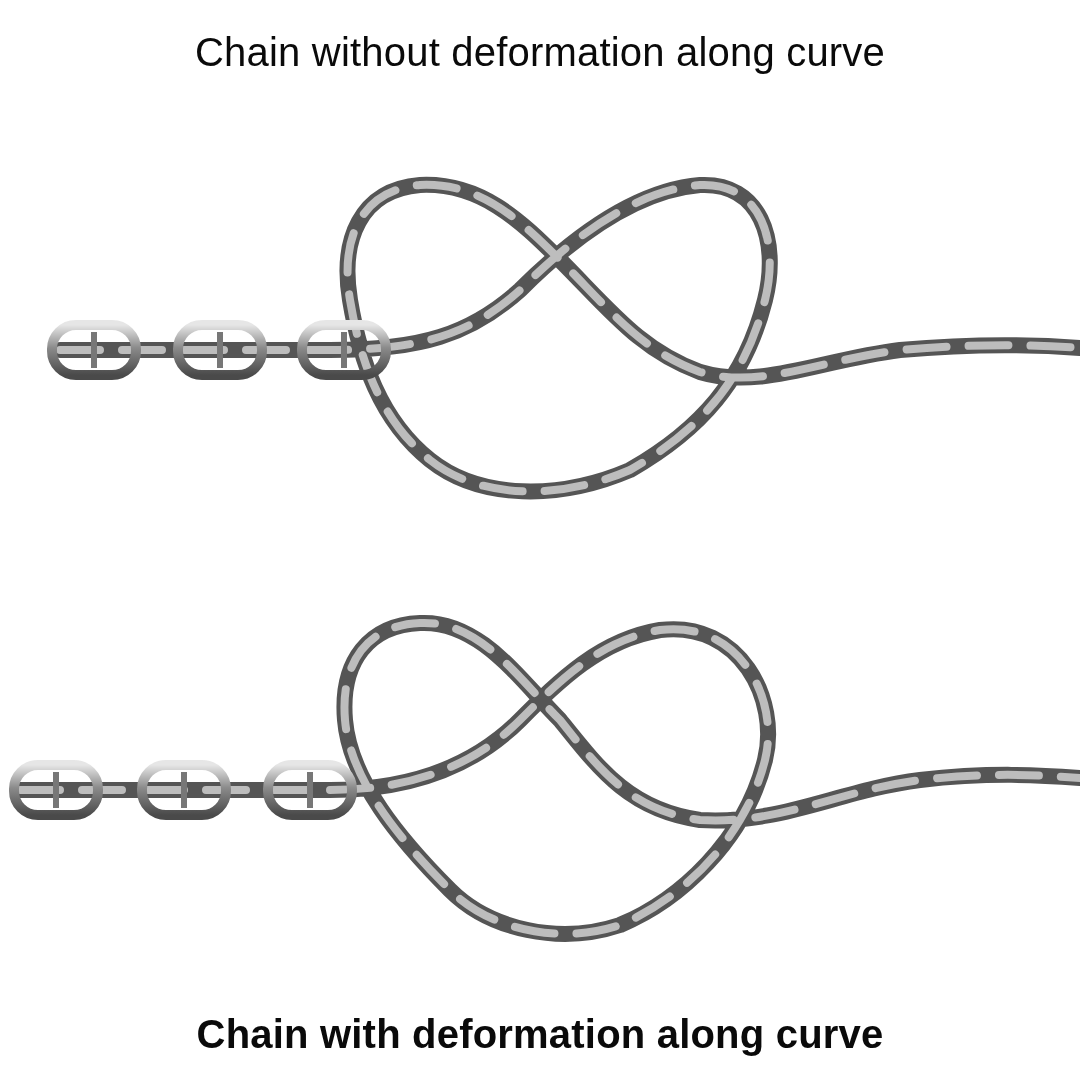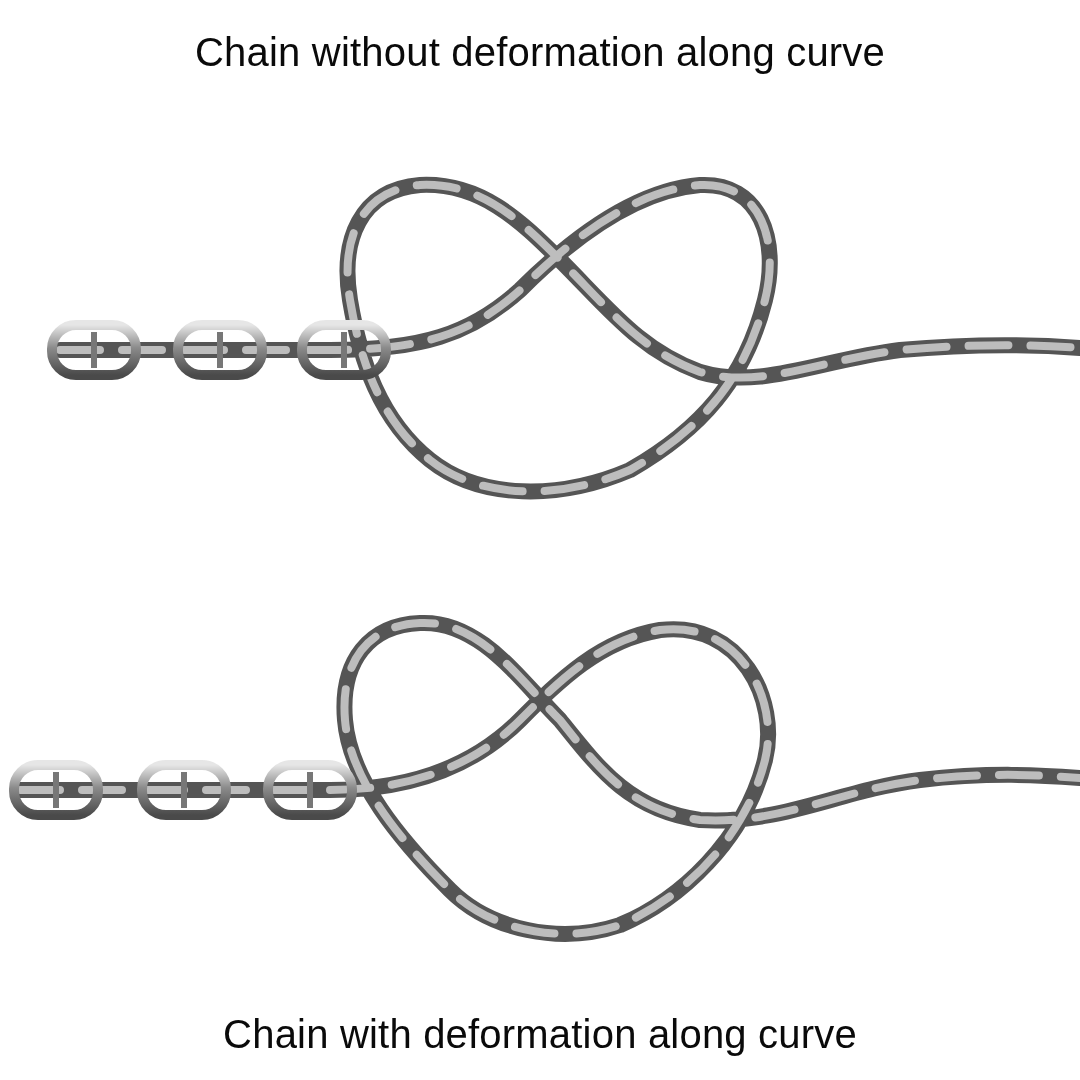--- a/index.html
+++ b/index.html
@@ -1,19 +1,19 @@
 <!DOCTYPE html>
 <html><head>
   <meta charset="utf-8">
   <style>
     html, body { margin:0; padding:0; background:#ffffff; }
     body { width:1080px; height:1080px; position:relative; overflow:hidden; font-family:"Liberation Sans", sans-serif; }
     .caption { position:absolute; left:0; width:1080px; text-align:center; color:#0a0a0a; font-size:40px; letter-spacing:0.2px; }
     #cap-top { top:30px; }
-    #cap-bottom { top:1012px; }
+    #cap-bottom { top:1012px;font-weight:bold; }
     svg.chain-svg { position:absolute; left:0; }
     #svg-top { top:0; }
     #svg-bottom { top:0; }
   </style>
 </head>
 <body>
 
 <div class="caption" id="cap-top">Chain without deformation along curve</div>
 
 <svg class="chain-svg" id="svg-top" width="1080" height="540" viewBox="0 0 1080 540">

